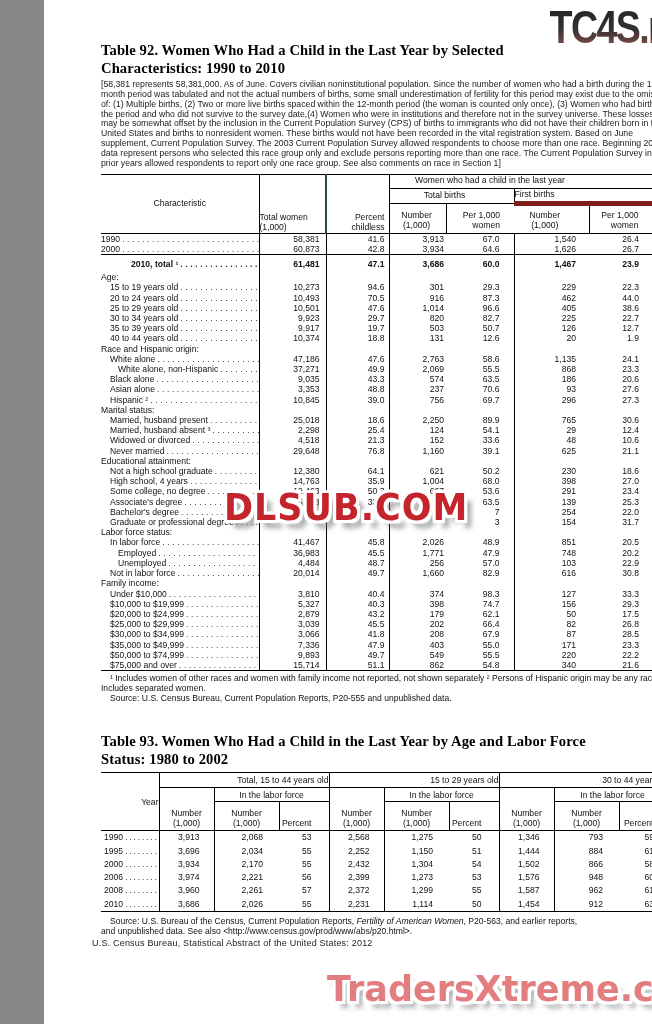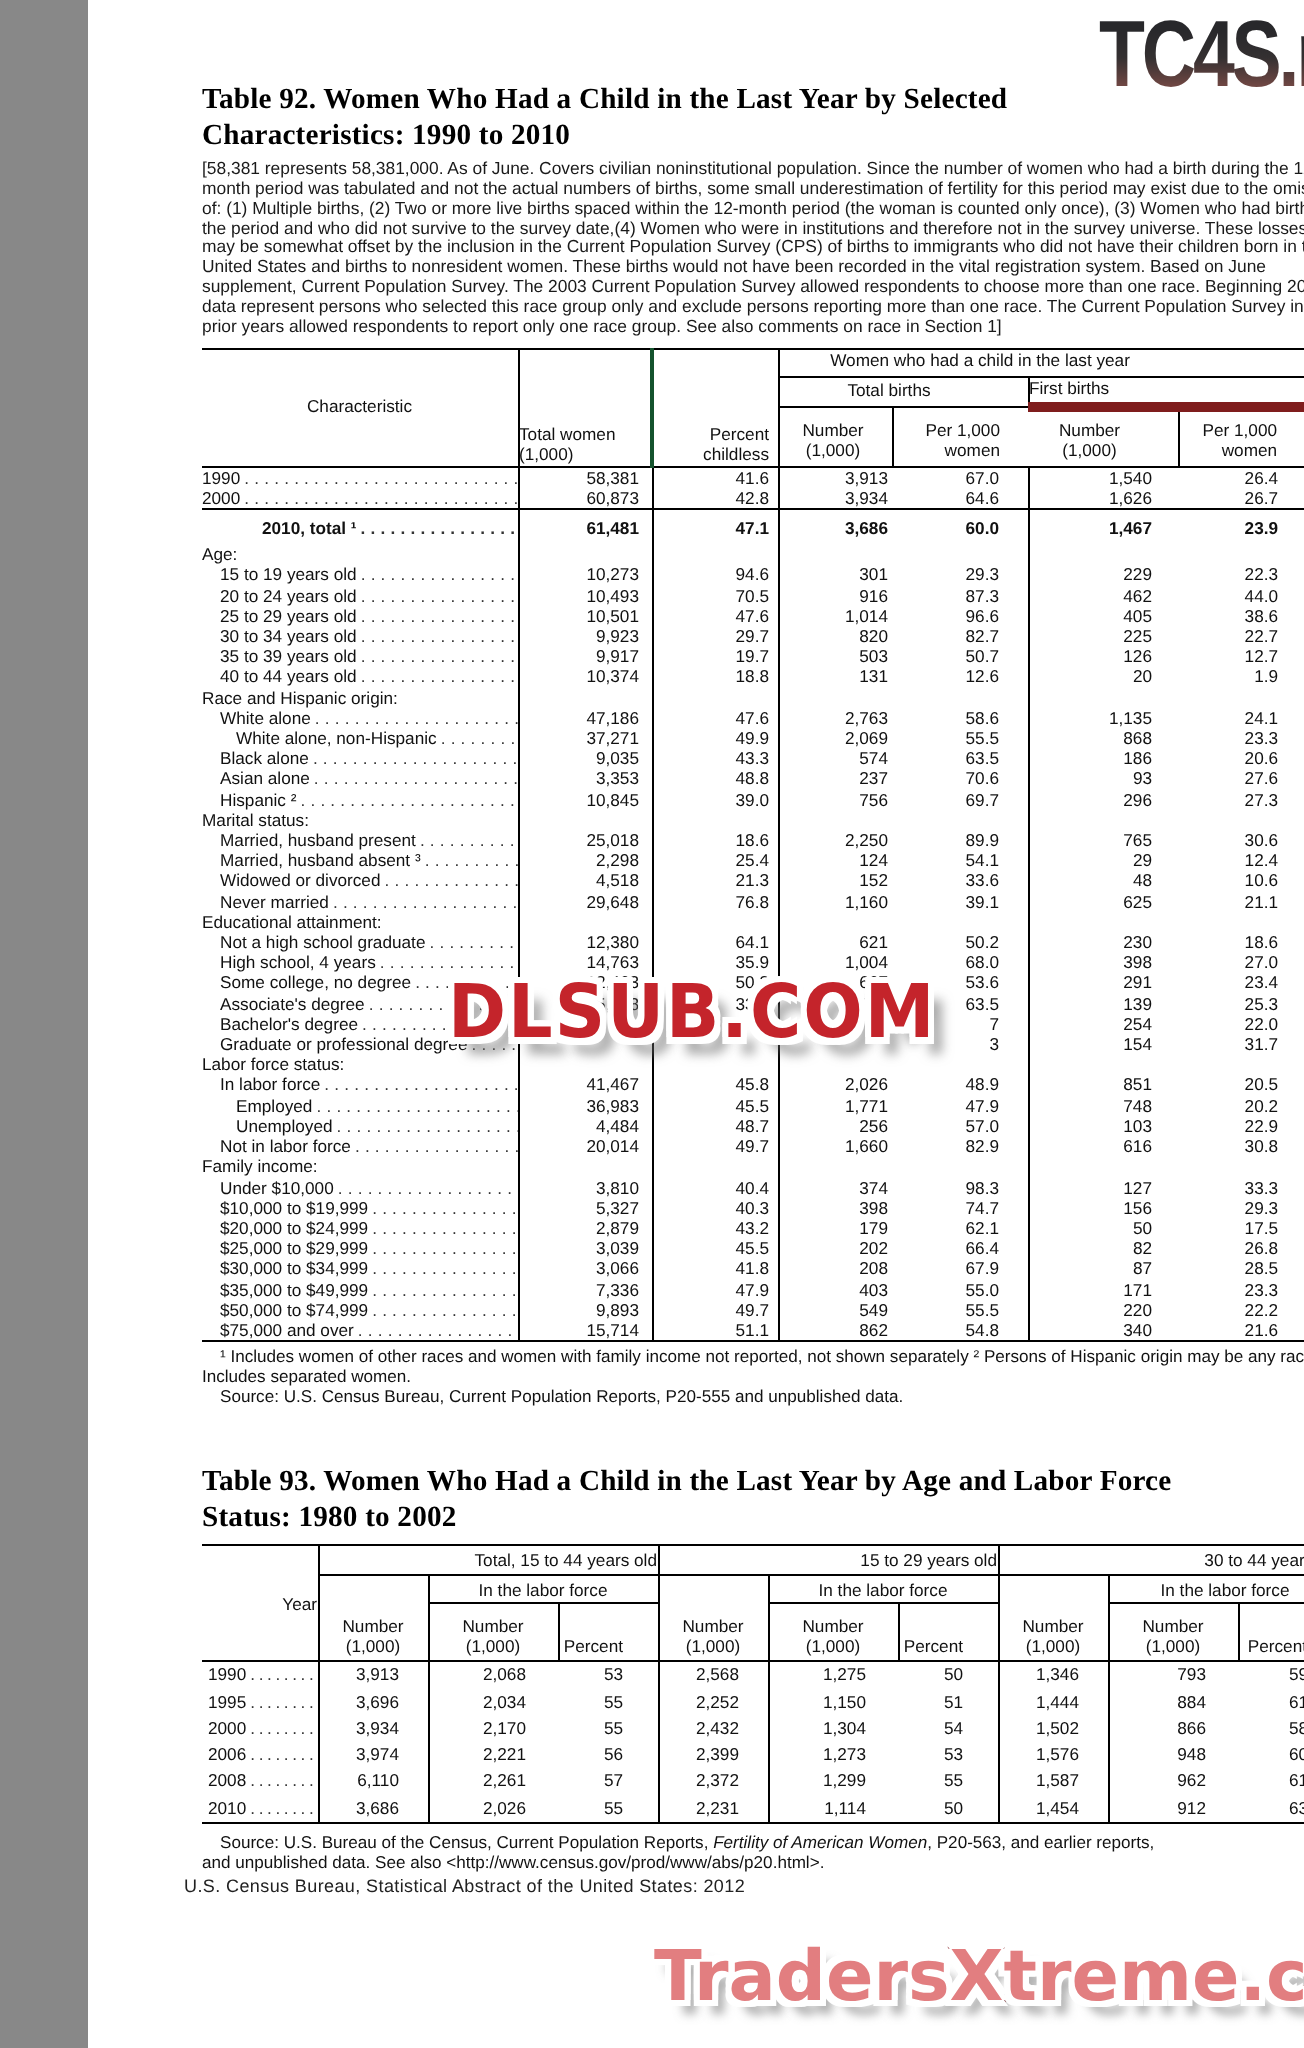--- a/index.html
+++ b/index.html
@@ -886,21 +886,21 @@
             <td class="d8">60</td>
           </tr>
 
           <tr>
             <td class="ylbl">
               <div class="lblwrap">
                 <span class="lt">2008</span>
                 <span class="dots"></span>
               </div>
             </td>
-            <td class="d0">6,110</td>
+            <td class="d0">3,960</td>
             <td class="d1">2,261</td>
             <td class="d2">57</td>
             <td class="d3">2,372</td>
             <td class="d4">1,299</td>
             <td class="d5">55</td>
             <td class="d6">1,587</td>
             <td class="d7">962</td>
             <td class="d8">61</td>
           </tr>
 

